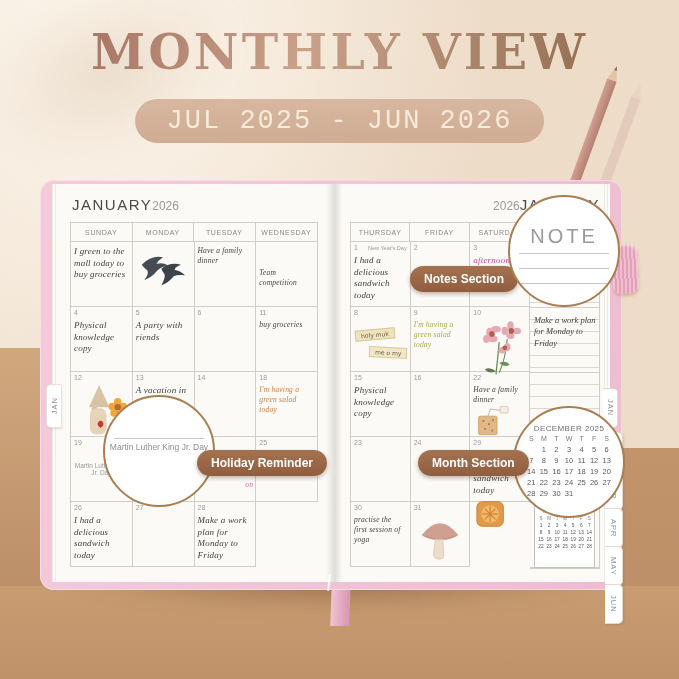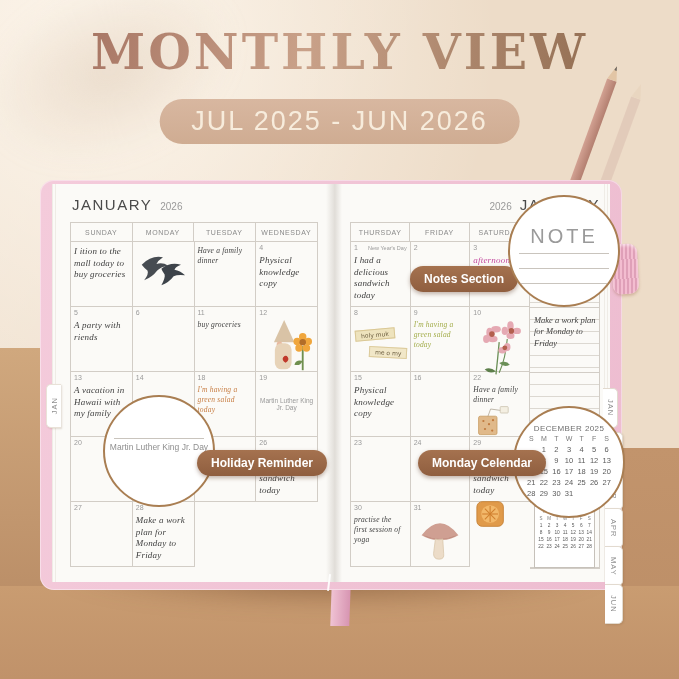--- a/index.html
+++ b/index.html
@@ -24,21 +24,21 @@
   
   .title{position:absolute;top:26px;left:0;width:100%;text-align:center;z-index:4;
     font-family:"DejaVu Serif","Liberation Serif",serif;font-weight:bold;
     font-size:49px;letter-spacing:3px;line-height:1.1;color:#a87a65;}
   @supports ((-webkit-background-clip:text) or (background-clip:text)){
     .title{background:linear-gradient(100deg,#a3705f 8%,#c9a189 45%,#8e6a4e 92%);
       -webkit-background-clip:text;background-clip:text;color:transparent;}
   }
   .pill{position:absolute;top:99px;left:50%;transform:translateX(-50%);z-index:4;
     background:linear-gradient(#d8b7a0,#cfac92);border-radius:26px;padding:7px 32px;
-    font-size:27px;letter-spacing:2px;color:#f7ecdc;white-space:nowrap;}
+    font-size:27px;letter-spacing:2px;color:#f7ecdc;white-space:nowrap;font-family:Liberation Mono, monospace;}
 
   
   .pencil{position:absolute;z-index:5;transform-origin:top center;}
   .pencil .tip{width:10px;height:15px;background:#e2c5a5;
     clip-path:polygon(50% 0,100% 100%,0 100%);}
   .pencil .lead{position:absolute;top:0;left:50%;transform:translateX(-50%);
     width:3px;height:5px;background:#6b6661;clip-path:polygon(50% 0,100% 100%,0 100%);}
   .pencil .body{width:10px;height:170px;background:linear-gradient(90deg,#d2a192,#b37f70);}
   .pencil1{left:612px;top:66px;transform:rotate(20deg);}
   .pencil2{left:636px;top:84px;transform:rotate(20deg);opacity:.5;}
@@ -56,21 +56,21 @@
   .pages::before{content:"";position:absolute;left:0;top:0;bottom:0;width:6px;
     background:repeating-linear-gradient(90deg,#efece6 0 1px,#fbfaf7 1px 3px);}
   .pages::after{content:"";position:absolute;right:0;top:0;bottom:0;width:6px;
     background:repeating-linear-gradient(90deg,#efece6 0 1px,#fbfaf7 1px 3px);}
   .gutter{position:absolute;left:326px;top:184px;width:16px;height:398px;z-index:12;
     background:linear-gradient(90deg,transparent,rgba(118,105,92,.16) 45%,rgba(118,105,92,.2) 55%,transparent);}
 
   
   .month-header{position:absolute;z-index:13;color:#4a4a4a;}
   .mh-month{font-size:15px;letter-spacing:1.5px;}
-  .mh-year{font-size:10px;color:#9a9a9a;margin:0 8px;}
+  .mh-year{font-size:12px;color:#9a9a9a;margin:0 0;}
   .mh-left{left:72px;top:196px;}
   .mh-right{left:460px;top:196px;width:140px;text-align:right;}
 
   
   .cal{position:absolute;z-index:13;}
   .cal-left{left:70px;top:222px;width:248px;}
   .cal-right{left:350px;top:222px;width:180px;}
   .cal-head{display:grid;height:20px;border:1px solid #d2cdc6;}
   .cols4{grid-template-columns:repeat(4,1fr);}
   .cols3{grid-template-columns:repeat(3,1fr);}
@@ -212,30 +212,33 @@
 
   <div class="cal cal-left">
     <div class="cal-head cols4">
         <span>SUNDAY</span>
         <span>MONDAY</span>
         <span>TUESDAY</span>
         <span>WEDNESDAY</span>
       </div>
     <div class="cal-grid cols4">
         <div class="cal-cell">
-          <div class="entry c-dark">I ition to the mall today to buy groceries</div>
+          <div class="entry c-dark">I green to the mall today to buy groceries</div>
         </div>
         <div class="cal-cell">
           <span class="sticker st-swallow-birds"><svg viewBox="0 0 60 44" width="50" height="36" xmlns="http://www.w3.org/2000/svg">
     <path d="M4 18 Q16 6 30 9 Q24 13 22 17 Q30 15 36 19 Q27 21 23 25 Q17 33 7 37 Q13 29 11 25 Q7 22 4 18Z" fill="#474c52"></path>
     <path d="M28 23 Q39 14 52 18 Q46 20 44 24 Q51 25 57 31 Q48 30 43 32 Q37 40 28 43 Q33 34 32 30 Q29 26 28 23Z" fill="#3d434a"></path>
   </svg></span>
         </div>
         <div class="cal-cell">
           <div class="entry c-dark sz-s">Have a family dinner</div>
+        </div>
+        <div class="cal-cell">
+          <div class="entry c-dark sz-s pos-low">Team competition</div>
         </div>
         <div class="cal-cell">
           <span class="dnum">4</span>
           <div class="entry c-dark">Physical knowledge copy</div>
         </div>
         <div class="cal-cell">
           <span class="dnum">5</span>
           <div class="entry c-dark">A party with riends</div>
         </div>
         <div class="cal-cell">
@@ -543,21 +546,21 @@
           <span>31</span>
           <span></span>
           <span></span>
           <span></span>
         </div>
       </div>
   </div>
 
   <div class="badge b-notes">Notes Section</div>
   <div class="badge b-holiday">Holiday Reminder</div>
-  <div class="badge b-monthcal">Monday Celendar</div>
+  <div class="badge b-monthcal">Month Section</div>
 
   <div class="tab tab-l">
       <span>JAN</span>
     </div>
   <div class="tab tab-r t1">
       <span>JAN</span>
     </div>
   <div class="tab tab-r t2">
       <span>FEB</span>
     </div>

